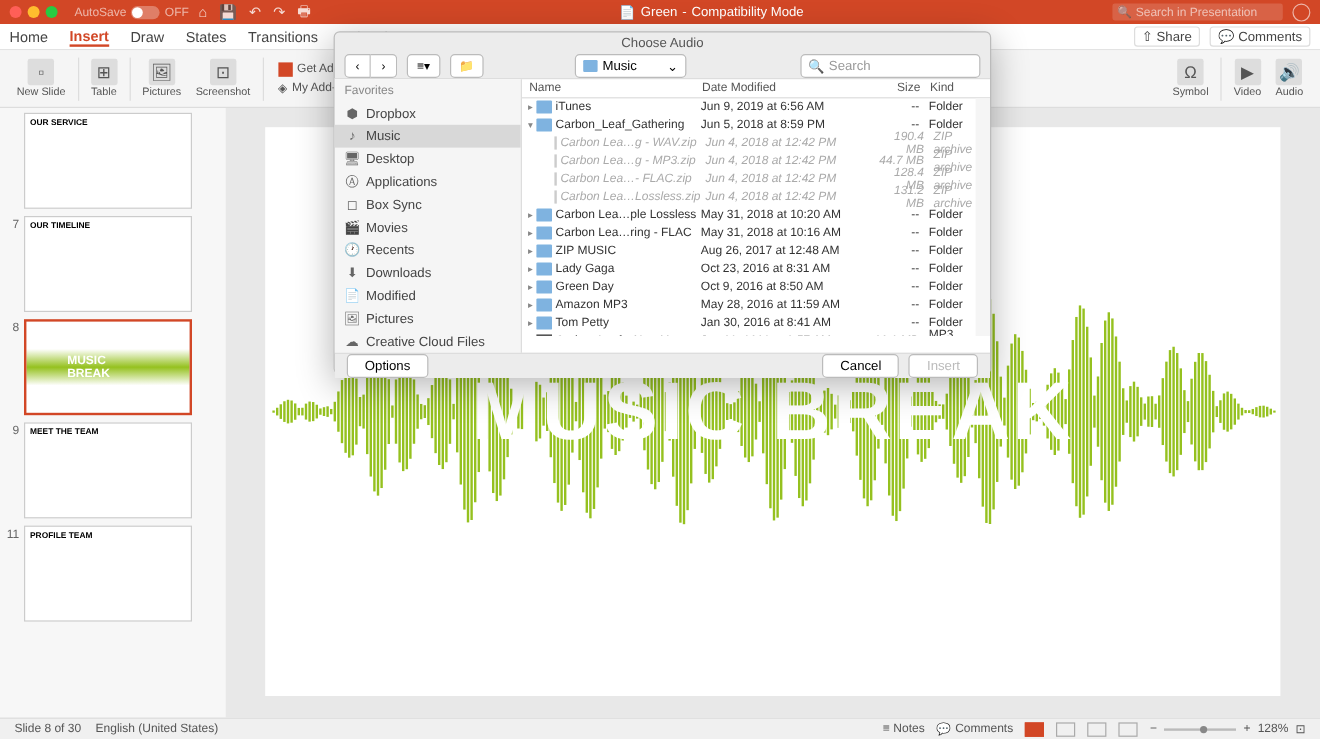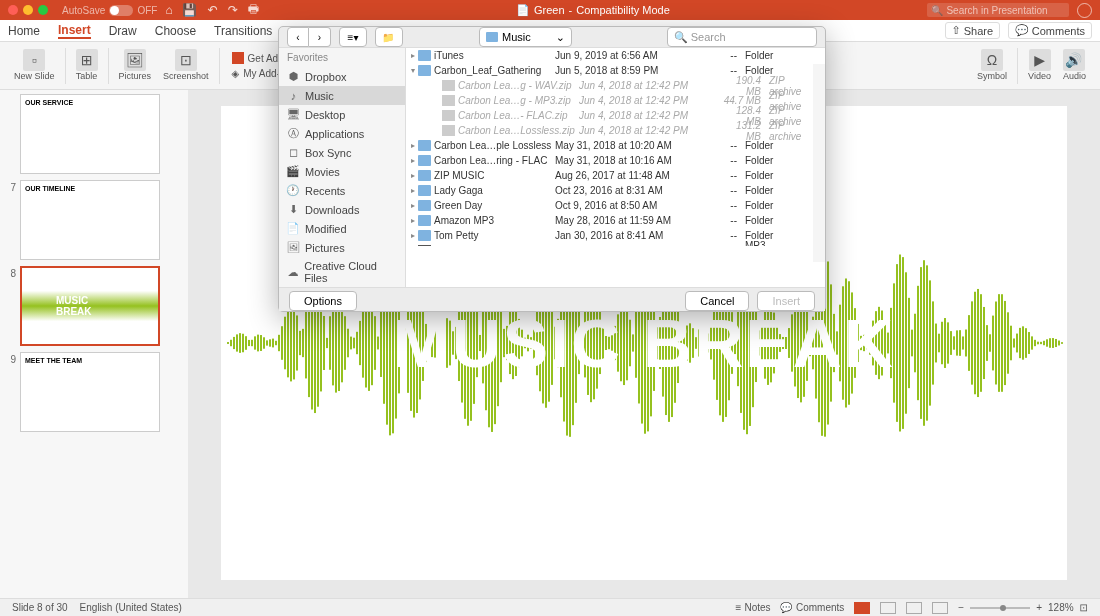--- a/index.html
+++ b/index.html
@@ -57,21 +57,21 @@
 .dlg-toolbar{height:26px;display:flex;align-items:center;padding:0 8px;gap:8px;}
 .nav-btns{display:flex;}
 .nav-btn{width:22px;height:20px;background:#fff;border:1px solid #bbb;display:flex;align-items:center;justify-content:center;font-size:10px;}
 .nav-btn:first-child{border-radius:4px 0 0 4px;}
 .nav-btn:last-child{border-radius:0 4px 4px 0;border-left:none;}
 .view-dd{width:28px;height:20px;background:#fff;border:1px solid #bbb;border-radius:4px;display:flex;align-items:center;justify-content:center;font-size:10px;}
 .folder-dd{flex:1;max-width:140px;height:20px;background:#fff;border:1px solid #bbb;border-radius:4px;display:flex;align-items:center;padding:0 6px;font-size:11px;gap:4px;}
 .folder-ico{width:12px;height:10px;background:#7fb3e0;border-radius:1px;}
 .dlg-search{width:150px;height:20px;background:#fff;border:1px solid #bbb;border-radius:4px;display:flex;align-items:center;padding:0 6px;font-size:11px;gap:3px;color:#999;}
 .dlg-body{flex:1;display:flex;background:#fff;border-top:1px solid #ddd;}
-.dlg-sidebar{width:127px;background:#f5f5f5;border-right:1px solid #ddd;overflow-y:auto;font-size:11px;}
+.dlg-sidebar{width:156px;background:#f5f5f5;border-right:1px solid #ddd;overflow-y:auto;font-size:11px;}
 .fav-label{font-size:10px;color:#888;padding:4px 8px;}
 .sb-item{padding:3px 8px;display:flex;align-items:center;gap:5px;color:#444;}
 .sb-item.sel{background:#d8d8d8;}
 .sb-ico{width:13px;height:13px;display:inline-flex;align-items:center;justify-content:center;font-size:11px;color:#666;}
 .dlg-list{flex:1;position:relative;overflow:hidden;}
 .list-head{height:16px;border-bottom:1px solid #ddd;display:flex;font-size:10px;color:#555;align-items:center;}
 .col-name{width:150px;padding-left:6px;}
 .col-date{width:140px;}
 .col-size{width:42px;text-align:right;}
 .col-kind{width:55px;padding-left:8px;}
@@ -127,21 +127,21 @@
         <span>Search in Presentation</span>
       </div>
     <div class="user-icon"></div>
   </div>
 </div>
 
 <div class="ribbon-tabs">
   <span>Home</span>
   <span class="active">Insert</span>
   <span>Draw</span>
-  <span>Choose</span>
+  <span>States</span>
   <span>Transitions</span>
   <span>Animations</span>
   <div class="ribbon-right">
     <div class="share-btn green">
         <span>⇧</span>
         <span>Share</span>
       </div>
     <div class="share-btn">
         <span>💬</span>
         <span>Comments</span>
@@ -222,20 +222,28 @@
         <div class="thumb selected" style="background: linear-gradient(rgb(255, 255, 255) 30%, rgb(149, 193, 31) 50%, rgb(255, 255, 255) 70%);">
           <div class="thumb-mb">MUSIC BREAK</div>
         </div>
       </div>
       <div class="thumb-wrap">
         <div style="display: flex; flex-direction: column;">
           <div class="thumb-num">9</div>
         </div>
         <div class="thumb">
           <div style="font-weight: 700; font-size: 7px;">MEET THE TEAM</div>
+        </div>
+      </div>
+      <div class="thumb-wrap">
+        <div style="display: flex; flex-direction: column;">
+          <div class="thumb-num">11</div>
+        </div>
+        <div class="thumb">
+          <div style="font-weight: 700; font-size: 7px;">PROFILE TEAM</div>
         </div>
       </div>
     </div>
   <div class="canvas">
     <div class="slide">
       <div class="wave">
         <svg class="wave-bg" viewBox="0 0 846 260" preserveAspectRatio="none" id="wave-svg">
             <rect x="3" y="130" width="2" height="0" fill="#95c11f"></rect>
             <rect x="6" y="129.06628280663716" width="2" height="1.8674343867256855" fill="#95c11f"></rect>
             <rect x="9" y="126.78883866117435" width="2" height="6.422322677651308" fill="#95c11f"></rect>
@@ -545,20 +553,21 @@
       <span>−</span>
         <div class="zoom-bar"></div>
         <span>+</span>
       <span>128%</span>
         <span>⊡</span>
     </div>
   </div>
 </div>
 
 <div class="dialog">
+  <div class="dlg-title">Choose Audio</div>
   <div class="dlg-toolbar">
     <div class="nav-btns">
         <div class="nav-btn">‹</div>
         <div class="nav-btn">›</div>
       </div>
     <div class="view-dd">≡▾</div>
     <div class="view-dd">📁</div>
     <div style="width:60px"></div>
     <div class="folder-dd">
         <div class="folder-ico"></div>
@@ -615,20 +624,26 @@
             <span class="sb-ico">🖼</span>
             <span>Pictures</span>
           </div>
           <div class="sb-item">
             <span class="sb-ico">☁</span>
             <span>Creative Cloud Files</span>
           </div>
         </div>
     </div>
     <div class="dlg-list">
+      <div class="list-head">
+        <div class="col-name">Name</div>
+        <div class="col-date">Date Modified</div>
+        <div class="col-size">Size</div>
+        <div class="col-kind">Kind</div>
+      </div>
       <div class="list-rows" id="list-rows">
           <div class="row">
             <span class="arr">▸</span>
             <span class="fico folder"></span>
             <span class="nm">iTunes</span>
             <span class="dt">Jun 9, 2019 at 6:56 AM</span>
             <span class="sz">--</span>
             <span class="kd">Folder</span>
           </div>
           <div class="row">
@@ -684,21 +699,21 @@
             <span class="fico folder"></span>
             <span class="nm">Carbon Lea…ring - FLAC</span>
             <span class="dt">May 31, 2018 at 10:16 AM</span>
             <span class="sz">--</span>
             <span class="kd">Folder</span>
           </div>
           <div class="row">
             <span class="arr">▸</span>
             <span class="fico folder"></span>
             <span class="nm">ZIP MUSIC</span>
-            <span class="dt">Aug 26, 2017 at 11:48 AM</span>
+            <span class="dt">Aug 26, 2017 at 12:48 AM</span>
             <span class="sz">--</span>
             <span class="kd">Folder</span>
           </div>
           <div class="row">
             <span class="arr">▸</span>
             <span class="fico folder"></span>
             <span class="nm">Lady Gaga</span>
             <span class="dt">Oct 23, 2016 at 8:31 AM</span>
             <span class="sz">--</span>
             <span class="kd">Folder</span>

